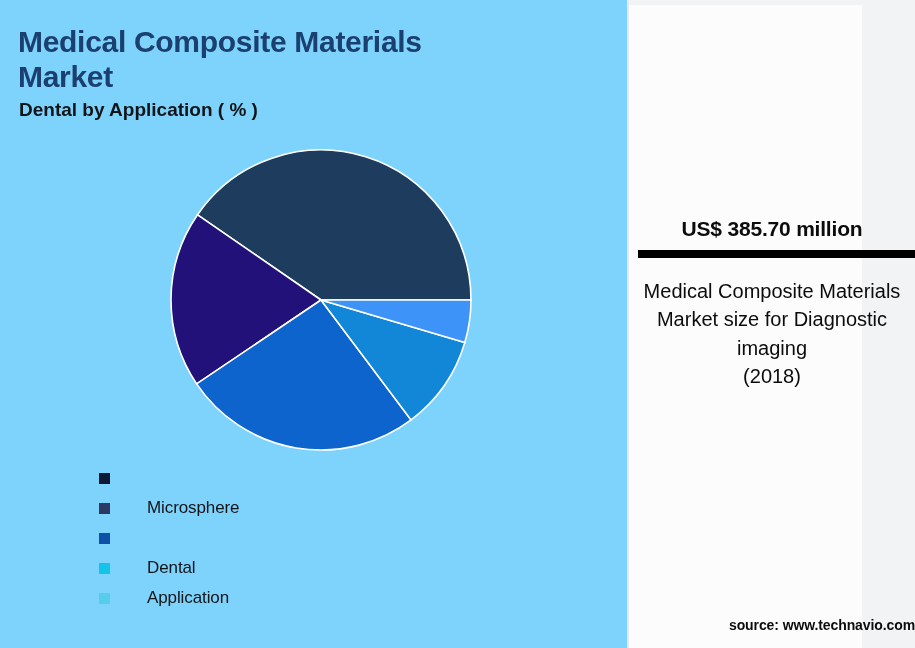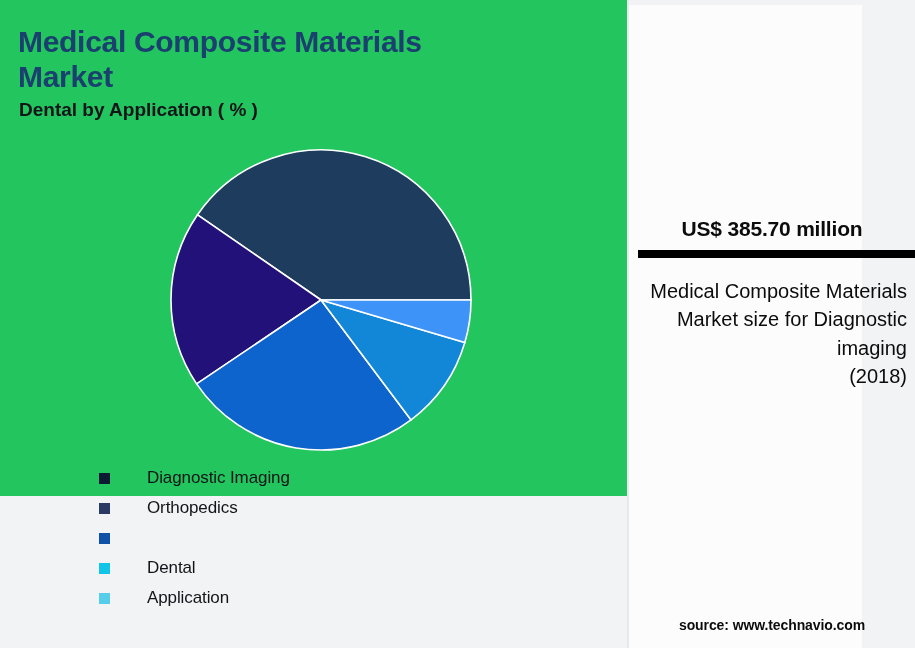--- a/index.html
+++ b/index.html
@@ -21,22 +21,22 @@
     width: 915px;
     height: 648px;
     background: #f2f3f5;
   }
 
   
   #left-panel {
     position: absolute;
     left: 0; top: 0;
     width: 627px;
-    height: 496px;
-    background: #22c55e;
+    height: 648px;
+    background: #7dd3fc;
   }
 
   #chart-title {
     position: absolute;
     left: 18px;
     top: 24px;
     width: 500px;
     font-size: 30px;
     font-weight: bold;
     line-height: 1.18;
@@ -118,32 +118,32 @@
     width: 286px;
     height: 8px;
     background: #000000;
   }
 
   #kpi-caption {
     position: absolute;
     left: 8px;
     top: 272px;
     width: 270px;
-    text-align: right;
+    text-align: center;
     font-size: 20px;
     line-height: 1.42;
     color: #0c0c0c;
   }
 
   #source-note {
     position: absolute;
     left: 0;
     top: 612px;
     width: 286px;
-    text-align: center;
+    text-align: right;
     font-size: 14px;
     font-weight: bold;
     color: #0c0c0c;
     letter-spacing: -0.1px;
   }
 
   #panel-divider {
     position: absolute;
     left: 627px;
     top: 0;
@@ -171,25 +171,24 @@
             <path d="M 171 170 L 46.64 253.88 A 150 150 0 0 0 261.06 289.95 Z" fill="#0c64cc" stroke="#ffffff" stroke-width="1.6"></path>
             <path d="M 171 170 L 261.06 289.95 A 150 150 0 0 0 314.82 212.60 Z" fill="#1287d8" stroke="#ffffff" stroke-width="1.6"></path>
             <path d="M 171 170 L 314.82 212.60 A 150 150 0 0 0 321.00 170.00 Z" fill="#3d93f7" stroke="#ffffff" stroke-width="1.6"></path>
           </g>
       </svg>
     </div>
 
     <div id="legend">
       <div class="legend-row">
         <span class="legend-swatch" style="background: rgb(13, 26, 51);"></span>
-        <span class="legend-label">Diagnostic Imaging</span>
       </div>
       <div class="legend-row">
         <span class="legend-swatch" style="background: rgb(43, 58, 99);"></span>
-        <span class="legend-label">Orthopedics</span>
+        <span class="legend-label">Microsphere</span>
       </div>
       <div class="legend-row">
         <span class="legend-swatch" style="background: rgb(16, 81, 168);"></span>
       </div>
       <div class="legend-row">
         <span class="legend-swatch" style="background: rgb(17, 196, 232);"></span>
         <span class="legend-label">Dental</span>
       </div>
       <div class="legend-row">
         <span class="legend-swatch" style="background: rgb(86, 205, 235);"></span>

